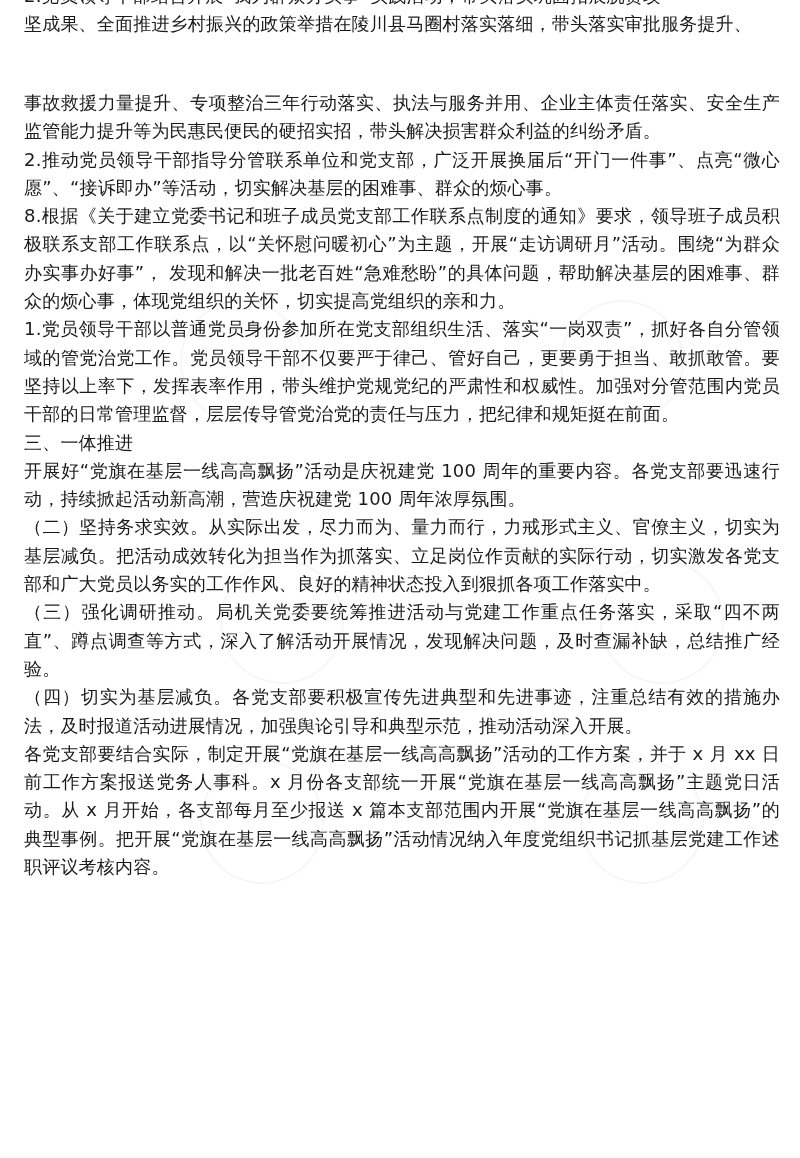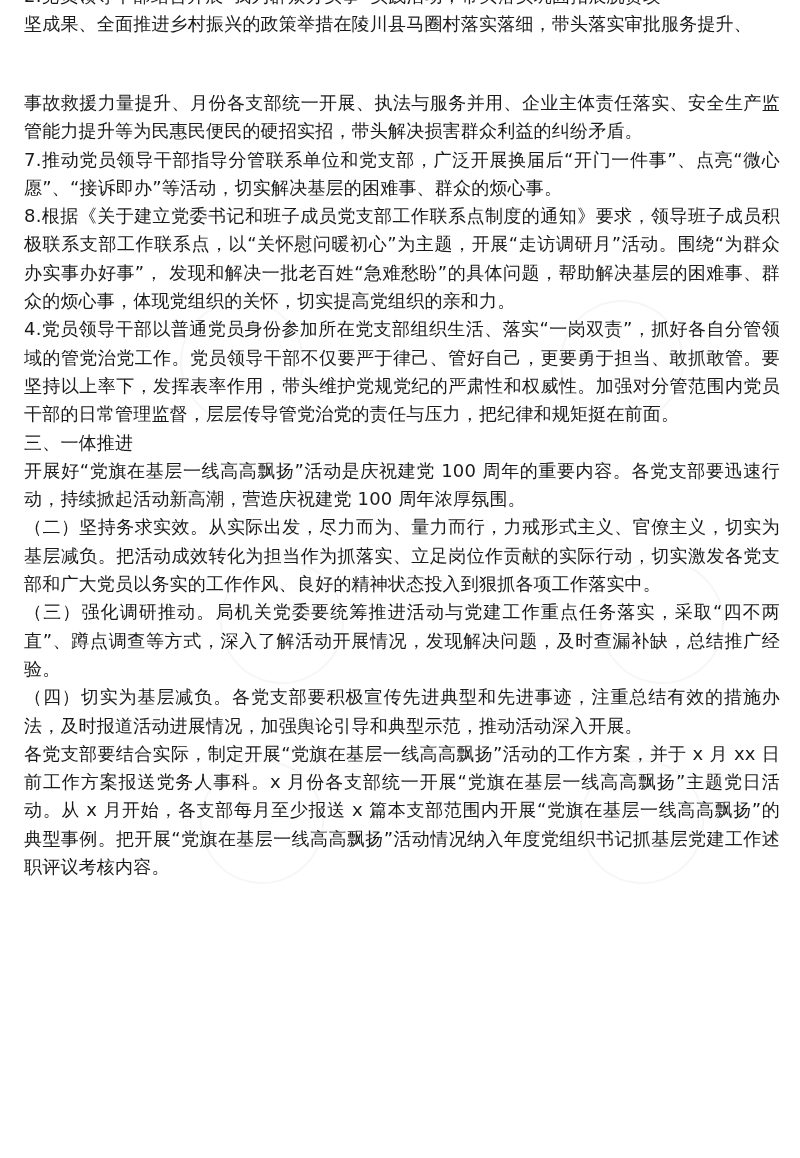--- a/index.html
+++ b/index.html
@@ -64,24 +64,24 @@
   <div class="watermark" style="left:600px; top:560px;"></div>
   <div class="watermark" style="left:200px; top:760px;"></div>
   <div class="watermark" style="left:580px; top:760px;"></div>
 
   <div class="block top-block">
     <p>2.党员领导干部结合开展“我为群众办实事”实践活动，带头落实巩固拓展脱贫攻</p>
     <p>坚成果、全面推进乡村振兴的政策举措在陵川县马圈村落实落细，带头落实审批服务提升、</p>
   </div>
 
   <div class="block main-block">
-    <p>事故救援力量提升、月份各支部统一开展、执法与服务并用、企业主体责任落实、安全生产监管能力提升等为民惠民便民的硬招实招，带头解决损害群众利益的纠纷矛盾。</p>
-    <p>7.推动党员领导干部指导分管联系单位和党支部，广泛开展换届后“开门一件事”、点亮“微心愿”、“接诉即办”等活动，切实解决基层的困难事、群众的烦心事。</p>
+    <p>事故救援力量提升、专项整治三年行动落实、执法与服务并用、企业主体责任落实、安全生产监管能力提升等为民惠民便民的硬招实招，带头解决损害群众利益的纠纷矛盾。</p>
+    <p>2.推动党员领导干部指导分管联系单位和党支部，广泛开展换届后“开门一件事”、点亮“微心愿”、“接诉即办”等活动，切实解决基层的困难事、群众的烦心事。</p>
     <p>8.根据《关于建立党委书记和班子成员党支部工作联系点制度的通知》要求，领导班子成员积极联系支部工作联系点，以“关怀慰问暖初心”为主题，开展“走访调研月”活动。围绕“为群众办实事办好事”， 发现和解决一批老百姓“急难愁盼”的具体问题，帮助解决基层的困难事、群众的烦心事，体现党组织的关怀，切实提高党组织的亲和力。</p>
-    <p>4.党员领导干部以普通党员身份参加所在党支部组织生活、落实“一岗双责”，抓好各自分管领域的管党治党工作。党员领导干部不仅要严于律己、管好自己，更要勇于担当、敢抓敢管。要坚持以上率下，发挥表率作用，带头维护党规党纪的严肃性和权威性。加强对分管范围内党员干部的日常管理监督，层层传导管党治党的责任与压力，把纪律和规矩挺在前面。</p>
+    <p>1.党员领导干部以普通党员身份参加所在党支部组织生活、落实“一岗双责”，抓好各自分管领域的管党治党工作。党员领导干部不仅要严于律己、管好自己，更要勇于担当、敢抓敢管。要坚持以上率下，发挥表率作用，带头维护党规党纪的严肃性和权威性。加强对分管范围内党员干部的日常管理监督，层层传导管党治党的责任与压力，把纪律和规矩挺在前面。</p>
     <p>三、一体推进</p>
     <p>开展好“党旗在基层一线高高飘扬”活动是庆祝建党 100 周年的重要内容。各党支部要迅速行动，持续掀起活动新高潮，营造庆祝建党 100 周年浓厚氛围。</p>
     <p>（二）坚持务求实效。从实际出发，尽力而为、量力而行，力戒形式主义、官僚主义，切实为基层减负。把活动成效转化为担当作为抓落实、立足岗位作贡献的实际行动，切实激发各党支部和广大党员以务实的工作作风、良好的精神状态投入到狠抓各项工作落实中。</p>
     <p>（三）强化调研推动。局机关党委要统筹推进活动与党建工作重点任务落实，采取“四不两直”、蹲点调查等方式，深入了解活动开展情况，发现解决问题，及时查漏补缺，总结推广经验。</p>
     <p>（四）切实为基层减负。各党支部要积极宣传先进典型和先进事迹，注重总结有效的措施办法，及时报道活动进展情况，加强舆论引导和典型示范，推动活动深入开展。</p>
     <p>各党支部要结合实际，制定开展“党旗在基层一线高高飘扬”活动的工作方案，并于 x 月 xx 日前工作方案报送党务人事科。x 月份各支部统一开展“党旗在基层一线高高飘扬”主题党日活动。从 x 月开始，各支部每月至少报送 x 篇本支部范围内开展“党旗在基层一线高高飘扬”的典型事例。把开展“党旗在基层一线高高飘扬”活动情况纳入年度党组织书记抓基层党建工作述职评议考核内容。</p>
   </div>
 
 </div>
 

